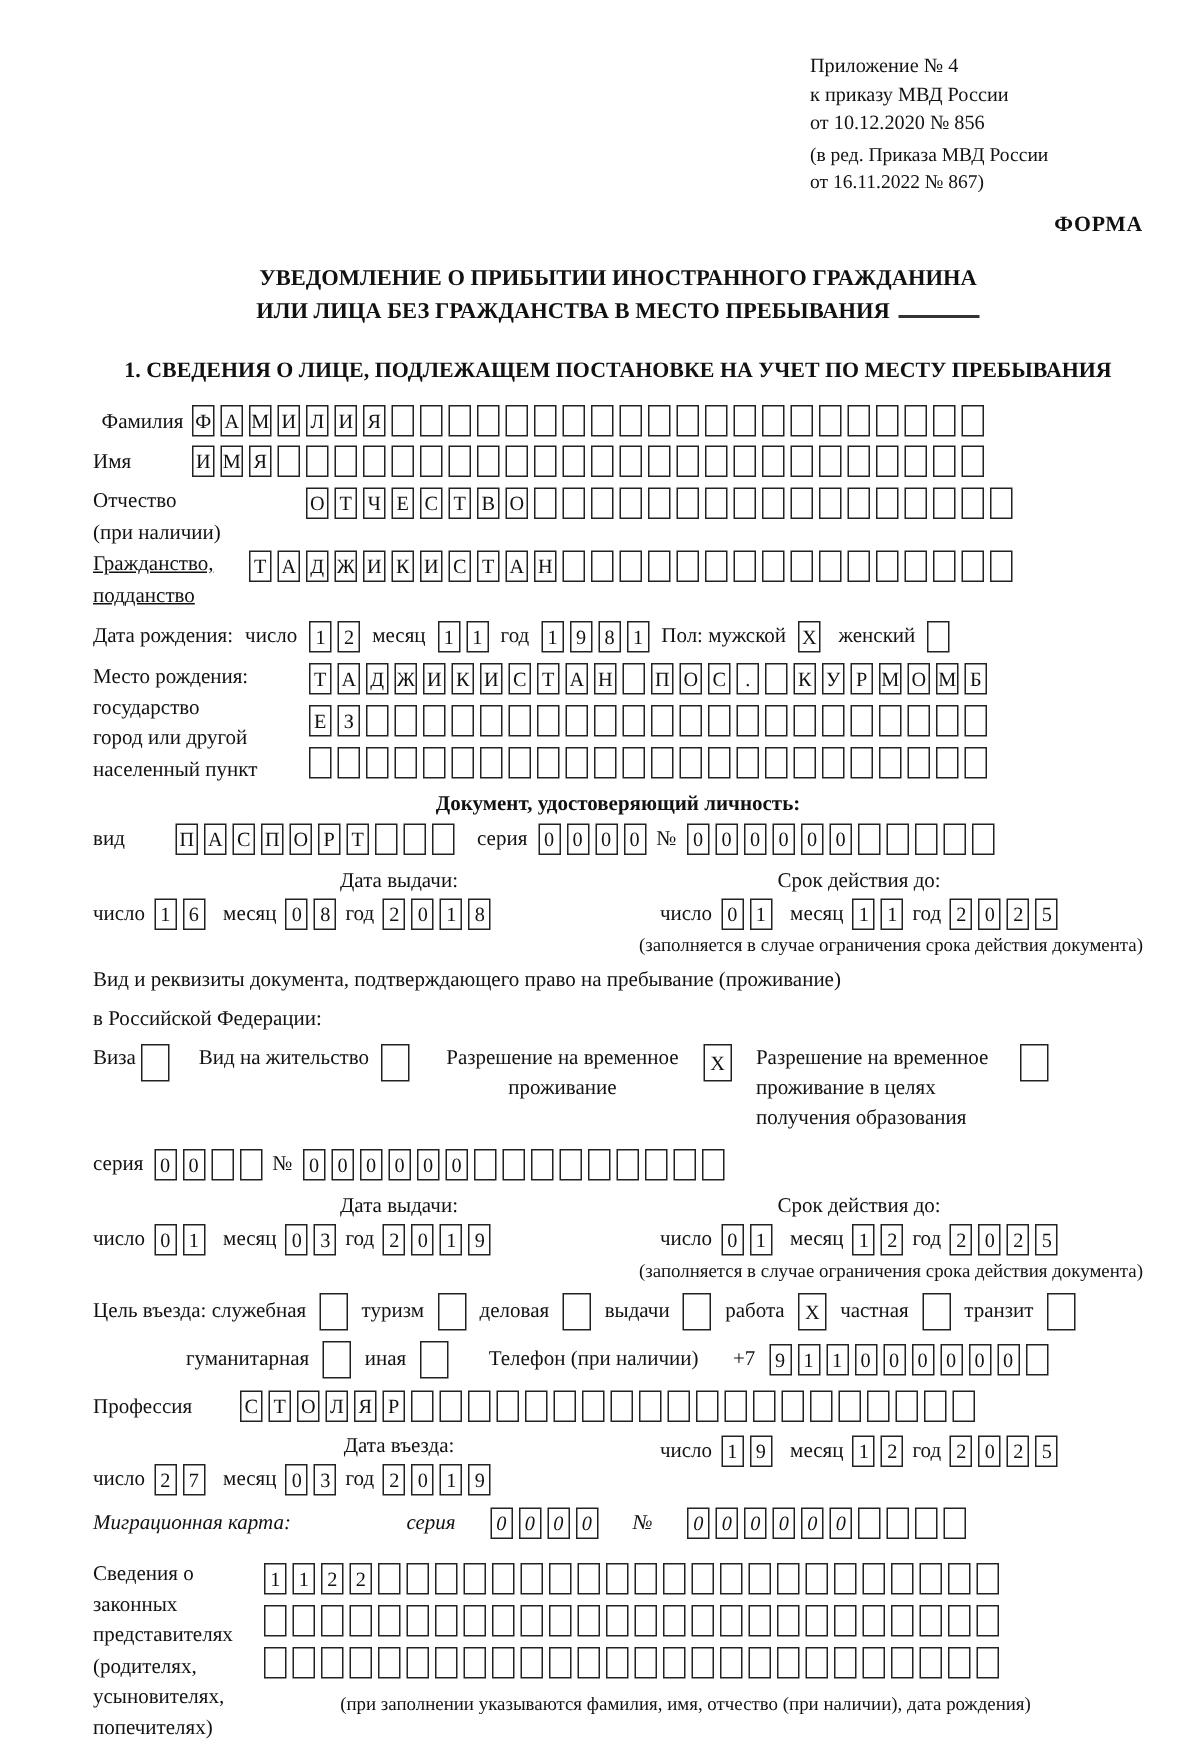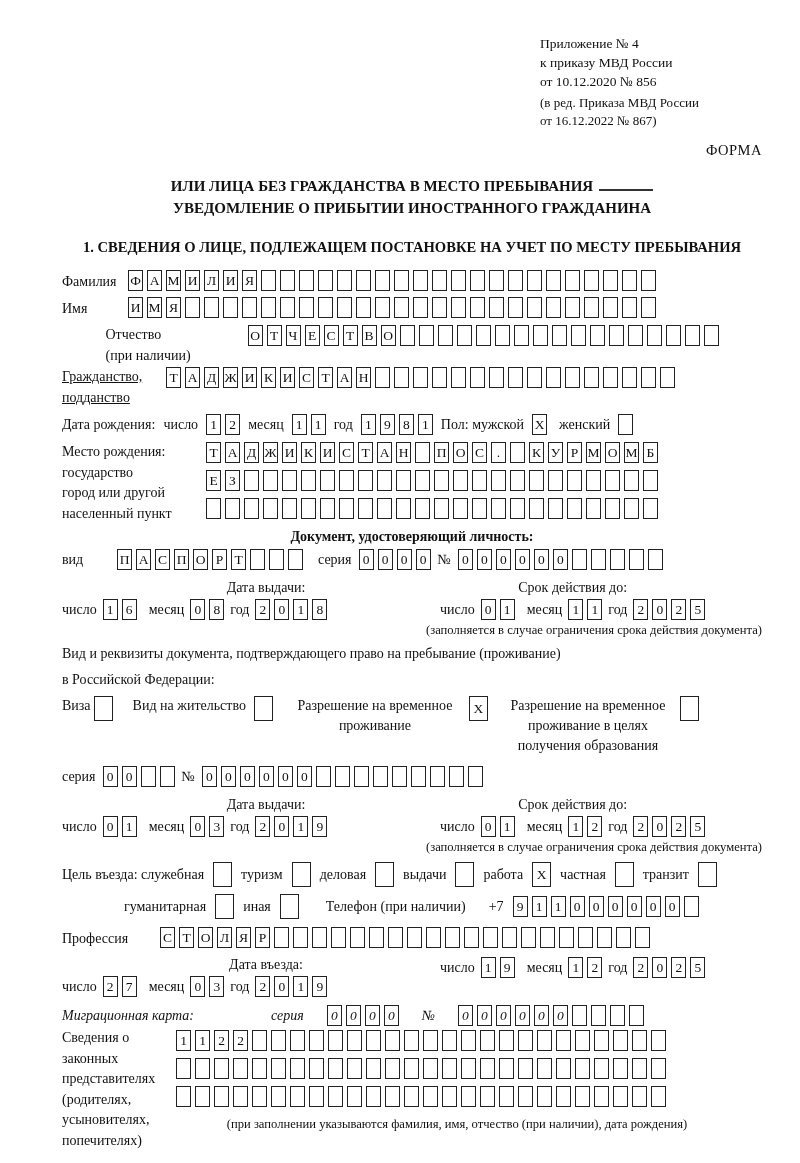--- a/index.html
+++ b/index.html
@@ -7,21 +7,21 @@
   body {
     width:800px; height:1163px; overflow:hidden;
     font-family:"Liberation Serif","DejaVu Serif",serif;
     color:#111;
   }
   .page { width:800px; height:1163px; padding:34px 38px 0 62px; }
 
   
   .hdr { margin-left:auto; width:222px; font-size:13.5px; line-height:19px; }
   .hdr .sub { margin-top:3px; font-size:13px; line-height:18px; }
-  .forma { text-align:right; font-weight:normal; font-size:14.5px; margin-top:12px; letter-spacing:.5px; }
+  .forma { text-align:right; font-weight:bold; font-size:14.5px; margin-top:12px; letter-spacing:.5px; }
 
   
   .title { text-align:center; font-weight:bold; font-size:15px; line-height:22px; margin-top:16px; }
   .title .uline { display:inline-block; width:54px; border-bottom:2px solid #333; height:14px; margin-left:6px; }
   .sec-head { margin-top:20px; font-weight:bold; font-size:14.6px; text-align:center; white-space:nowrap; }
 
   
   .row { display:flex; align-items:flex-start; }
   .lbl { font-size:14px; line-height:20px; flex:none; }
   .lblcol { flex:none; font-size:14px; line-height:20.5px; }
@@ -42,50 +42,50 @@
   .dhead { font-size:14px; text-align:center; line-height:19px; }
   .dhead.offset { padding-left:58px; }
   .dfields { display:flex; align-items:center; gap:6px; margin-top:2px; }
   .dlbl { font-size:14px; }
   .note { font-size:12.6px; text-align:right; margin-top:3px; }
 
   
   .opts { display:flex; align-items:flex-start; margin-top:6px; gap:10px; }
   .optlbl { font-size:14px; line-height:20px; }
   .optlbl.c2 { width:172px; text-align:center; }
-  .optlbl.c3 { width:168px; text-align:center; }
+  .optlbl.c3 { width:168px; text-align:left; }
   .pair { display:flex; align-items:flex-start; gap:8px; }
 
   .inline { display:flex; align-items:center; gap:6px; flex-wrap:nowrap; }
   .gap12 { gap:9px; }
 </style>
 </head>
 <body>
 
 <div class="page">
 
   <div class="hdr">
     <div>Приложение № 4</div>
     <div>к приказу МВД России</div>
     <div>от 10.12.2020 № 856</div>
     <div class="sub">
       <div>(в ред. Приказа МВД России</div>
-      <div>от 16.12.2022 № 867)</div>
+      <div>от 16.11.2022 № 867)</div>
     </div>
   </div>
   <div class="forma">ФОРМА</div>
 
   <div class="title">
+    <div>УВЕДОМЛЕНИЕ О ПРИБЫТИИ ИНОСТРАННОГО ГРАЖДАНИНА</div>
     <div><span>ИЛИ ЛИЦА БЕЗ ГРАЖДАНСТВА В МЕСТО ПРЕБЫВАНИЯ</span><span class="uline"></span></div>
-    <div>УВЕДОМЛЕНИЕ О ПРИБЫТИИ ИНОСТРАННОГО ГРАЖДАНИНА</div>
   </div>
 
   <div class="sec-head">1. СВЕДЕНИЯ О ЛИЦЕ, ПОДЛЕЖАЩЕМ ПОСТАНОВКЕ НА УЧЕТ ПО МЕСТУ ПРЕБЫВАНИЯ</div>
 
-  <div class="row" style="margin-top:14px;">
+  <div class="row" style="margin-top:14px;text-align:center;">
     <div class="lbl" style="width:66px; padding-top:2px;">Фамилия</div>
     <div class="boxes">
         <span class="box">Ф</span>
         <span class="box">А</span>
         <span class="box">М</span>
         <span class="box">И</span>
         <span class="box">Л</span>
         <span class="box">И</span>
         <span class="box">Я</span>
         <span class="box"></span>
@@ -139,21 +139,21 @@
         <span class="box"></span>
         <span class="box"></span>
         <span class="box"></span>
         <span class="box"></span>
         <span class="box"></span>
         <span class="box"></span>
         <span class="box"></span>
       </div>
   </div>
 
-  <div class="row" style="margin-top:6px;justify-content:center;">
+  <div class="row" style="margin-top:6px;">
     <div class="lblcol" style="width:142px;">
       <div>Отчество</div>
       <div>(при наличии)</div>
     </div>
     <div class="boxes">
         <span class="box">О</span>
         <span class="box">Т</span>
         <span class="box">Ч</span>
         <span class="box">Е</span>
         <span class="box">С</span>
@@ -678,21 +678,21 @@
         <span class="box">0</span>
         <span class="box">0</span>
         <span class="box">0</span>
         <span class="box"></span>
         <span class="box"></span>
         <span class="box"></span>
         <span class="box"></span>
       </span>
   </div>
 
-  <div class="row" style="margin-top:2px;">
+  <div class="row" style="margin-top:14px;">
     <div class="lblcol" style="width:114px;">
       <div>Сведения о</div>
       <div>законных</div>
       <div>представителях</div>
       <div>(родителях,</div>
       <div>усыновителях,</div>
       <div>попечителях)</div>
     </div>
     <div class="boxcol" style="padding-top:2px;">
       <div class="boxes">

